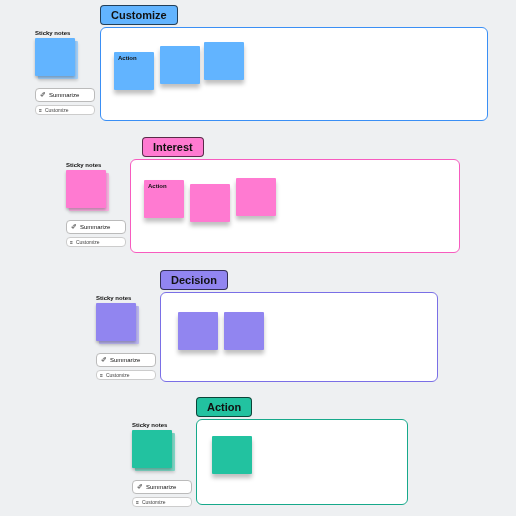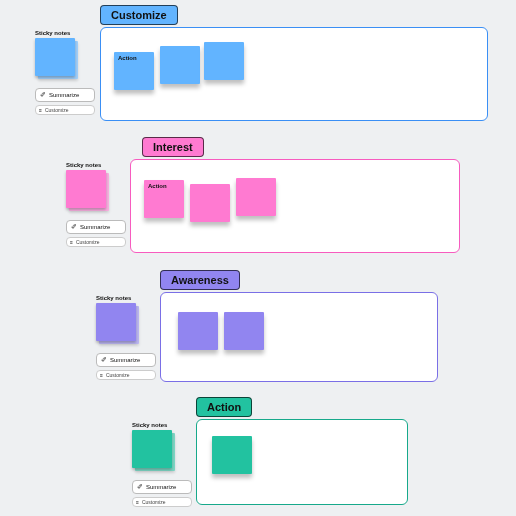--- a/index.html
+++ b/index.html
@@ -126,21 +126,21 @@
         <span>Summarize</span>
       </div>
       <div class="btn secondary">
         <span class="ico">≡</span>
         <span>Customize</span>
       </div>
     </div>
     <div class="note" style="left: 144px; top: 180px; background: rgb(255, 122, 209);"><span class="note-label">Action</span></div>
     <div class="note" style="left: 190px; top: 184px; background: rgb(255, 122, 209);"><span class="note-label"></span></div>
     <div class="note" style="left: 236px; top: 178px; background: rgb(255, 122, 209);"><span class="note-label"></span></div>
-    <div class="section-label" style="left: 160px; top: 270px; background: rgb(145, 133, 240);">Awareness</div>
+    <div class="section-label" style="left: 160px; top: 270px; background: rgb(145, 133, 240);">Decision</div>
     <div class="frame" style="left: 160px; top: 292px; width: 278px; height: 90px; border: 1px solid rgb(122, 111, 230);"></div>
     <div class="sticky-panel" style="left: 96px; top: 295px;">
       <div class="sticky-panel-head">Sticky notes</div>
       <div class="sticky-pad">
         <div class="sheet back" style="background: rgb(145, 133, 240);"></div>
         <div class="sheet front" style="background: rgb(145, 133, 240);"></div>
       </div>
       <div class="btn">
         <span class="ico">✐</span>
         <span>Summarize</span>

